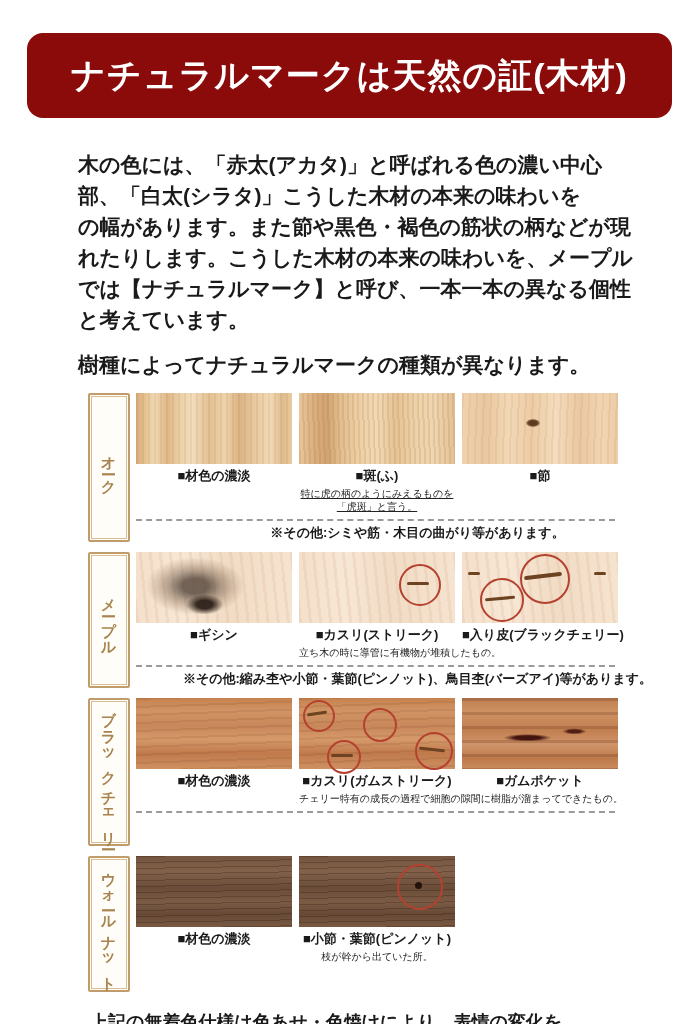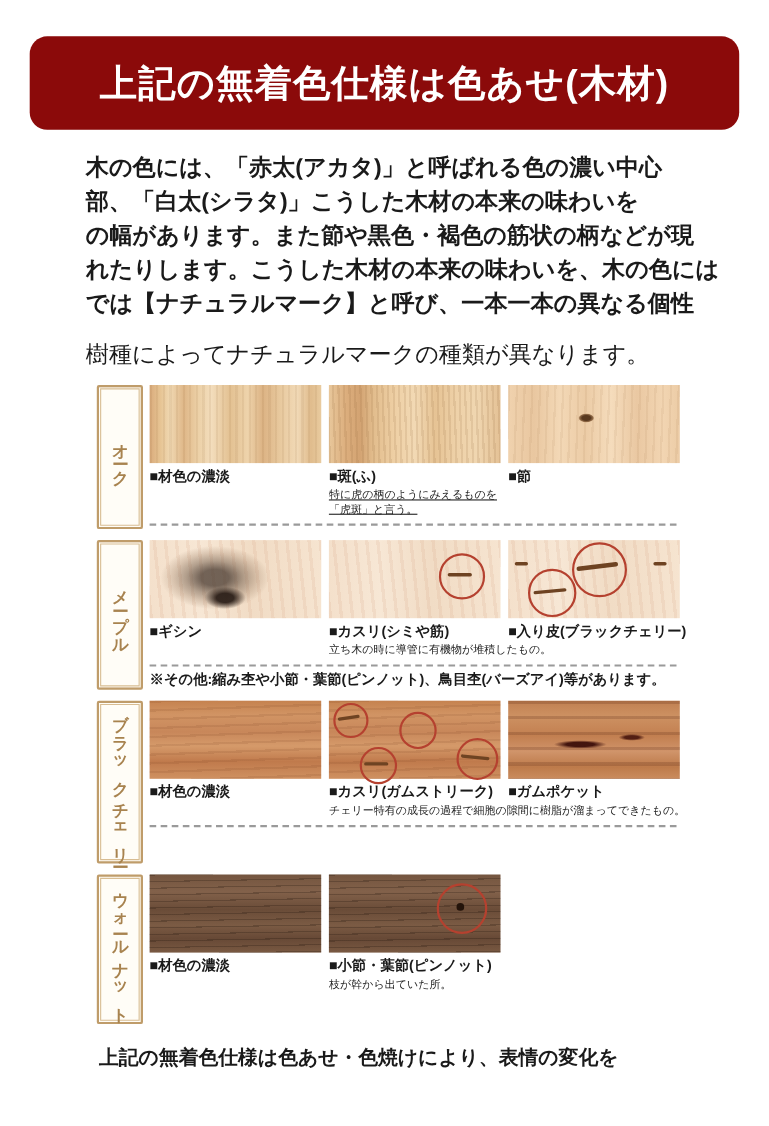--- a/index.html
+++ b/index.html
@@ -10,36 +10,36 @@
   }
   
   .banner{
     margin:33px 27px 0 27px;height:85px;background:#8b0a0a;border-radius:16px;
     display:flex;align-items:center;justify-content:center;
   }
   .banner span{
     color:#ffffff;font-size:34px;font-weight:bold;letter-spacing:1px;white-space:nowrap;
   }
   
-  .intro{margin:19px 0 0 78px;width:606px;font-size:21px;font-weight:bold;line-height:31px;}
+  .intro{margin:31px 0 0 78px;width:606px;font-size:21px;font-weight:bold;line-height:31px;}
   .intro div{white-space:nowrap;}
-  .section-heading{margin:16px 0 0 78px;font-size:21px;font-weight:normal;white-space:nowrap;}
+  .section-heading{margin:16px 0 0 78px;font-size:21px;font-weight:bold;white-space:nowrap;}
   
   .table{margin:14px 0 0 88px;}
   .species-row{display:flex;align-items:stretch;margin-bottom:10px;}
   .label-box{
     width:38px;border:2px solid #bf9c6a;border-radius:2px;background:#fffdf7;
     box-shadow:inset 0 0 0 1px #fffdf7, inset 0 0 0 2px #d8bd93;
     display:flex;align-items:center;justify-content:center;margin-right:6px;flex:0 0 auto;
   }
   .vtext{
     writing-mode:vertical-rl;text-orientation:mixed;
     color:#a8834f;font-weight:bold;font-size:15px;letter-spacing:3px;line-height:1;
   }
-  .species-content{flex:1 1 auto;}
+  .species-content{flex:1 1 auto;text-align:center;}
   .samples{display:flex;gap:7px;}
   .sample{width:156px;flex:0 0 auto;}
   .wood{width:156px;height:71px;position:relative;}
   .caption{margin-top:3px;font-size:13px;font-weight:bold;white-space:nowrap;}
   .subnote{margin-top:2px;font-size:10px;line-height:13px;color:#222;}
   .subnote.nowrap{white-space:nowrap;}
   .subnote.wrap{width:156px;text-decoration:underline;}
   .dashed{border-top:2px dashed #9a9a9a;margin:6px 0 3px 0;width:479px;}
   .other-note{font-size:13px;font-weight:bold;white-space:nowrap;}
   .row-walnut{min-height:136px;}
@@ -84,29 +84,30 @@
   .knot-oak{position:absolute;left:64px;top:26px;width:14px;height:8px;border-radius:50%;
     background:radial-gradient(ellipse,#5a3a20 0 40%, rgba(122,82,48,.8) 60%, rgba(122,82,48,0) 78%);}
   
   .footer{margin:16px 0 0 90px;font-size:18px;font-weight:bold;line-height:28px;}
   .footer div{white-space:nowrap;}
 </style>
 </head>
 <body>
 
 <div class="banner">
-  <span>上記の無着色仕様は色あせ(木材)</span>
+  <span>ナチュラルマークは天然の証(木材)</span>
 </div>
 
 <div class="intro">
   <div>木の色には、「赤太(アカタ)」と呼ばれる色の濃い中心</div>
   <div>部、「白太(シラタ)」こうした木材の本来の味わいを</div>
   <div>の幅があります。また節や黒色・褐色の筋状の柄などが現</div>
-  <div>れたりします。こうした木材の本来の味わいを、木の色には</div>
+  <div>れたりします。こうした木材の本来の味わいを、メープル</div>
   <div>では【ナチュラルマーク】と呼び、一本一本の異なる個性</div>
+  <div>と考えています。</div>
 </div>
 
 <div class="section-heading">樹種によってナチュラルマークの種類が異なります。</div>
 
 <div class="table">
 
   <div class="species-row">
     <div class="label-box">
       <span class="vtext">オーク</span>
     </div>
@@ -122,39 +123,40 @@
           <div class="subnote wrap">特に虎の柄のようにみえるものを「虎斑」と言う。</div>
         </div>
         <div class="sample">
           <div class="wood oak3">
             <i class="knot-oak"></i>
           </div>
           <div class="caption">■節</div>
         </div>
       </div>
       <div class="dashed"></div>
+      <div class="other-note">※その他:シミや筋・木目の曲がり等があります。</div>
     </div>
   </div>
 
   <div class="species-row">
     <div class="label-box">
       <span class="vtext">メープル</span>
     </div>
     <div class="species-content">
       <div class="samples">
         <div class="sample">
           <div class="wood maple1"></div>
           <div class="caption">■ギシン</div>
         </div>
         <div class="sample">
           <div class="wood maple">
             <i class="circ" style="left:100px;top:12px;width:38px;height:38px;"></i>
             <i class="streak" style="left:108px;top:30px;width:22px;height:3px;"></i>
           </div>
-          <div class="caption">■カスリ(シミや筋)</div>
+          <div class="caption">■カスリ(ストリーク)</div>
           <div class="subnote nowrap">立ち木の時に導管に有機物が堆積したもの。</div>
         </div>
         <div class="sample">
           <div class="wood maple">
             <i class="circ" style="left:58px;top:2px;width:46px;height:46px;"></i>
             <i class="streak" style="left:62px;top:22px;width:38px;height:4px;transform:rotate(-7deg);"></i>
             <i class="circ" style="left:18px;top:26px;width:40px;height:40px;"></i>
             <i class="streak" style="left:23px;top:45px;width:30px;height:3px;transform:rotate(-5deg);"></i>
             <i class="streak" style="left:6px;top:20px;width:12px;height:3px;"></i>
             <i class="streak" style="left:132px;top:20px;width:12px;height:3px;"></i>

